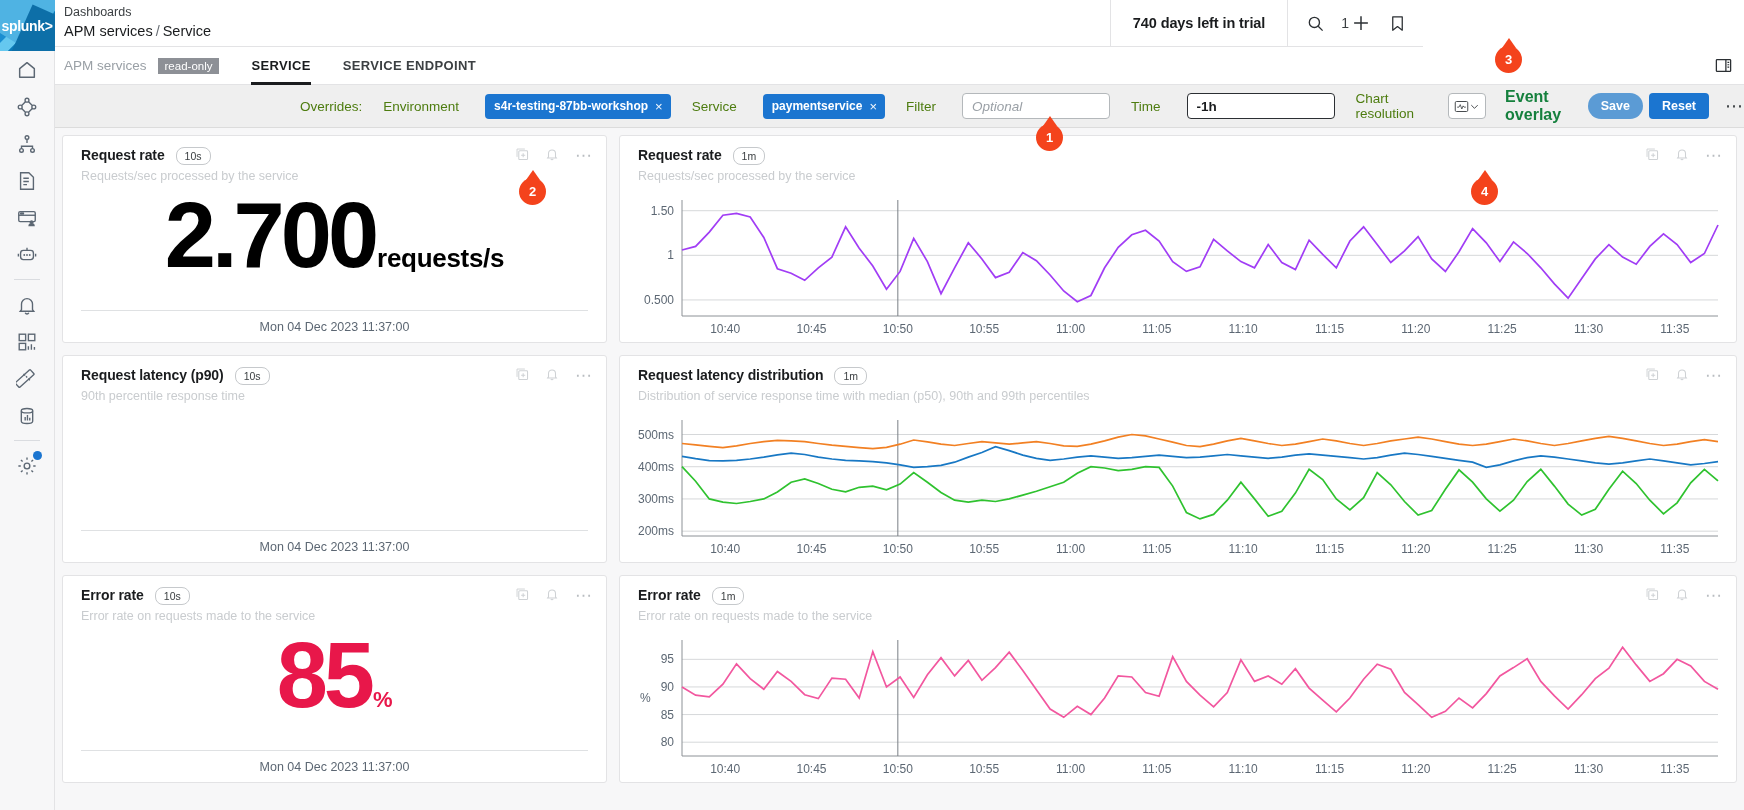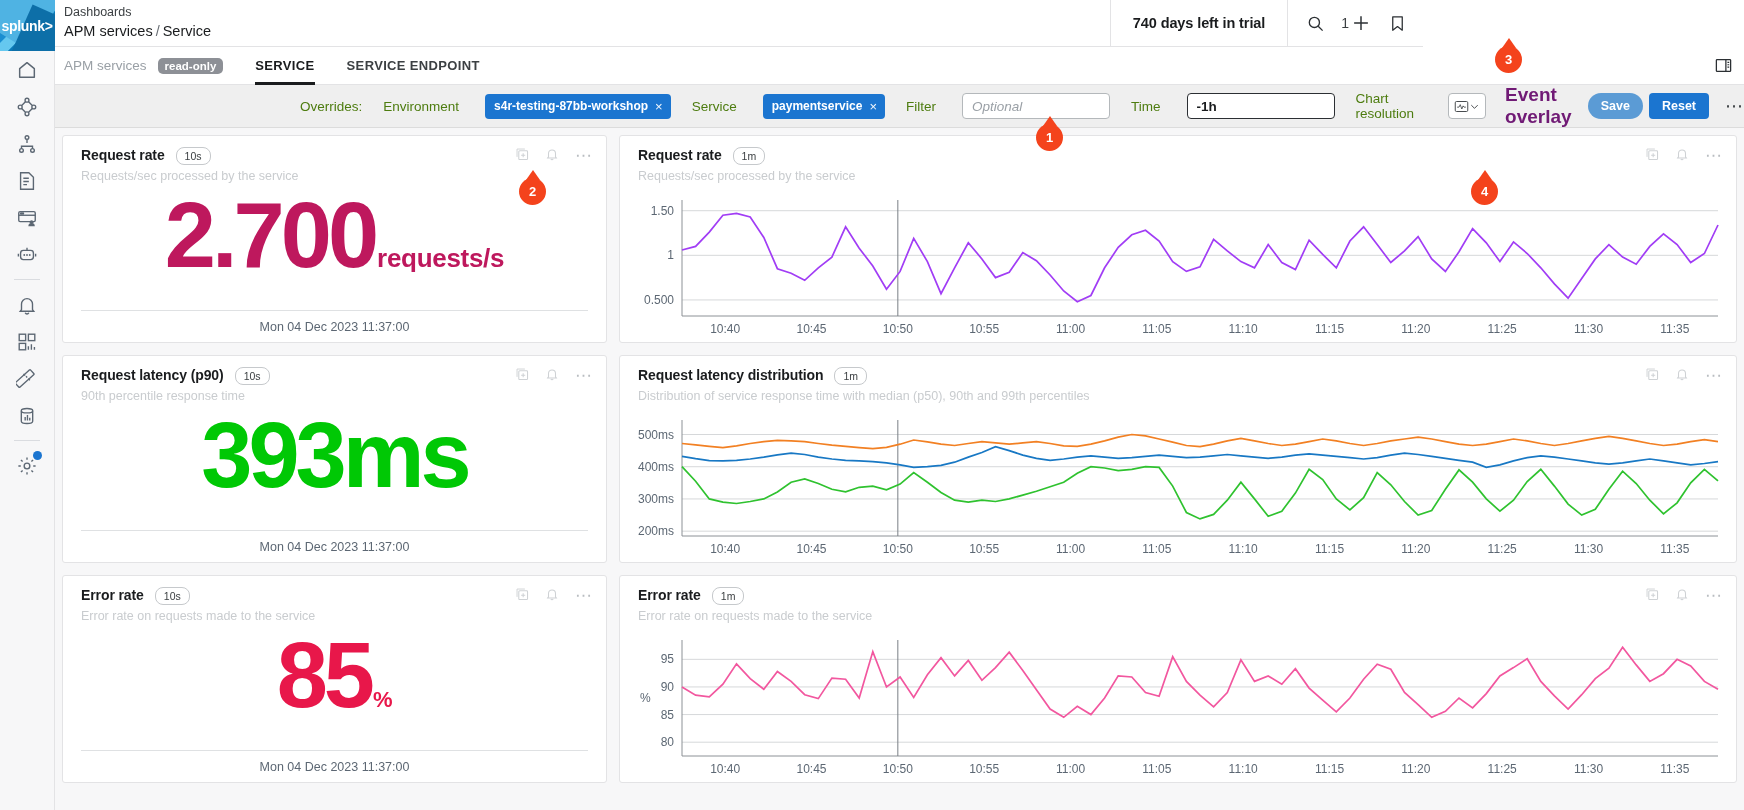--- a/index.html
+++ b/index.html
@@ -69,22 +69,22 @@
   #plus-group { display:flex; align-items:center; gap:1px; font-size:14px; }
 
   
   #tabbar {
     position:absolute; left:55px; top:47px; width:1689px; height:38px;
     background:#fff; border-bottom:1px solid #e3e3e5; display:flex; align-items:center;
     padding-left: 9px;
   }
   #tabbar .ctx { font-size:13.5px; color:#9aa0a6; }
   .ro-badge {
-    margin-left: 11px; background:#8d9096; color:#fff; font-size:11.5px; font-weight:700;
-    padding: 2px 7px; border-radius: 5px;
+    margin-left: 11px; background:#8d9096; color:#fff; font-size:11.5px; font-weight:400;
+    padding: 2px 7px; border-radius: 0;
   }
   .tab {
     margin-left: 32px; font-size:13px; font-weight:700; letter-spacing:.35px;
     color:#3c4043; height:38px; line-height:38px; position:relative;
   }
   .tab.active { color:#1a1c1e; }
   .tab.active::after {
     content:""; position:absolute; left:0; right:0; bottom:0; height:2.5px; background:#1a1c1e;
   }
   #panel-toggle {
@@ -108,21 +108,21 @@
   .chip .x { font-size:13px; font-weight:400; opacity:.95; }
   .txtbox {
     background:#fff; border:1px solid #b4b8bb; border-radius:4px;
     height:26px; display:flex; align-items:center; padding: 0 9px; font-size:13.5px;
   }
   #filter-box { width:148px; color:#9aa0a6; font-style: italic; }
   #time-box { width:148px; color:#1a1c1e; font-weight:700; border-color:#2b2f33; }
   #res-box {
     width:46px; justify-content:space-between; height:26px; padding:0 5px; color:#3c4043;
   }
-  .link-blue { color:#701a75; font-size:19px; font-weight:700; }
+  .link-blue { color:#15803d; font-size:16px; font-weight:700; }
   .btn {
     color:#fff; font-size:12.5px; font-weight:700; border-radius:4px;
     padding: 6px 13px; line-height:14px;
   }
   #btn-save { background:#5b9bd5; margin-left:14px;border-radius:13px; }
   #btn-reset { background:#1b75d0; margin-left:6px; }
   #ov-more { margin-left:16px; color:#3c4043; font-size:18px; letter-spacing:1px; line-height:10px; }
 
   
   #grid {
@@ -388,21 +388,21 @@
               </svg></span>
           <span><svg width="14" height="14" viewBox="0 0 24 24" fill="none" stroke="#cfd2d5" stroke-width="1.8">
                 <path d="M6 17V11a6 6 0 1 1 12 0v6l1.4 1.8H4.6z"></path>
                 <path d="M10 20.5a2.2 2.2 0 0 0 4 0"></path>
               </svg></span>
           <span style="font-size:17px;line-height:8px;letter-spacing:1px;color:#b9bdc1">⋯</span>
         </span>
       </div>
       <div class="card-sub">Requests/sec processed by the service</div>
       <div class="bigwrap">
-        <span class="bigval" style="color:#be185d">
+        <span class="bigval" style="color:#000000">
           <span class="num">2.700</span>
           <span class="unit">requests/s</span>
         </span>
       </div>
       <div class="ts-line"></div>
       <div class="ts-text">Mon 04 Dec 2023 11:37:00</div>
     </div>
 
     <div class="card card-right">
       <div class="card-head">
@@ -463,26 +463,20 @@
                 <path d="M17 3.5H3.5V17" stroke-width="1.6"></path>
               </svg></span>
           <span><svg width="14" height="14" viewBox="0 0 24 24" fill="none" stroke="#cfd2d5" stroke-width="1.8">
                 <path d="M6 17V11a6 6 0 1 1 12 0v6l1.4 1.8H4.6z"></path>
                 <path d="M10 20.5a2.2 2.2 0 0 0 4 0"></path>
               </svg></span>
           <span style="font-size:17px;line-height:8px;letter-spacing:1px;color:#b9bdc1">⋯</span>
         </span>
       </div>
       <div class="card-sub">90th percentile response time</div>
-      <div class="bigwrap">
-        <span class="bigval" style="color:#00c805">
-          <span class="num">393</span>
-          <span class="num">ms</span>
-        </span>
-      </div>
       <div class="ts-line"></div>
       <div class="ts-text">Mon 04 Dec 2023 11:37:00</div>
     </div>
 
     <div class="card card-right">
       <div class="card-head">
         <span class="card-title">Request latency distribution</span>
         <span class="res-badge">1m</span>
         <span class="card-icons">
           <span><svg width="14" height="14" viewBox="0 0 24 24" fill="none" stroke="#cfd2d5" stroke-width="1.8">

